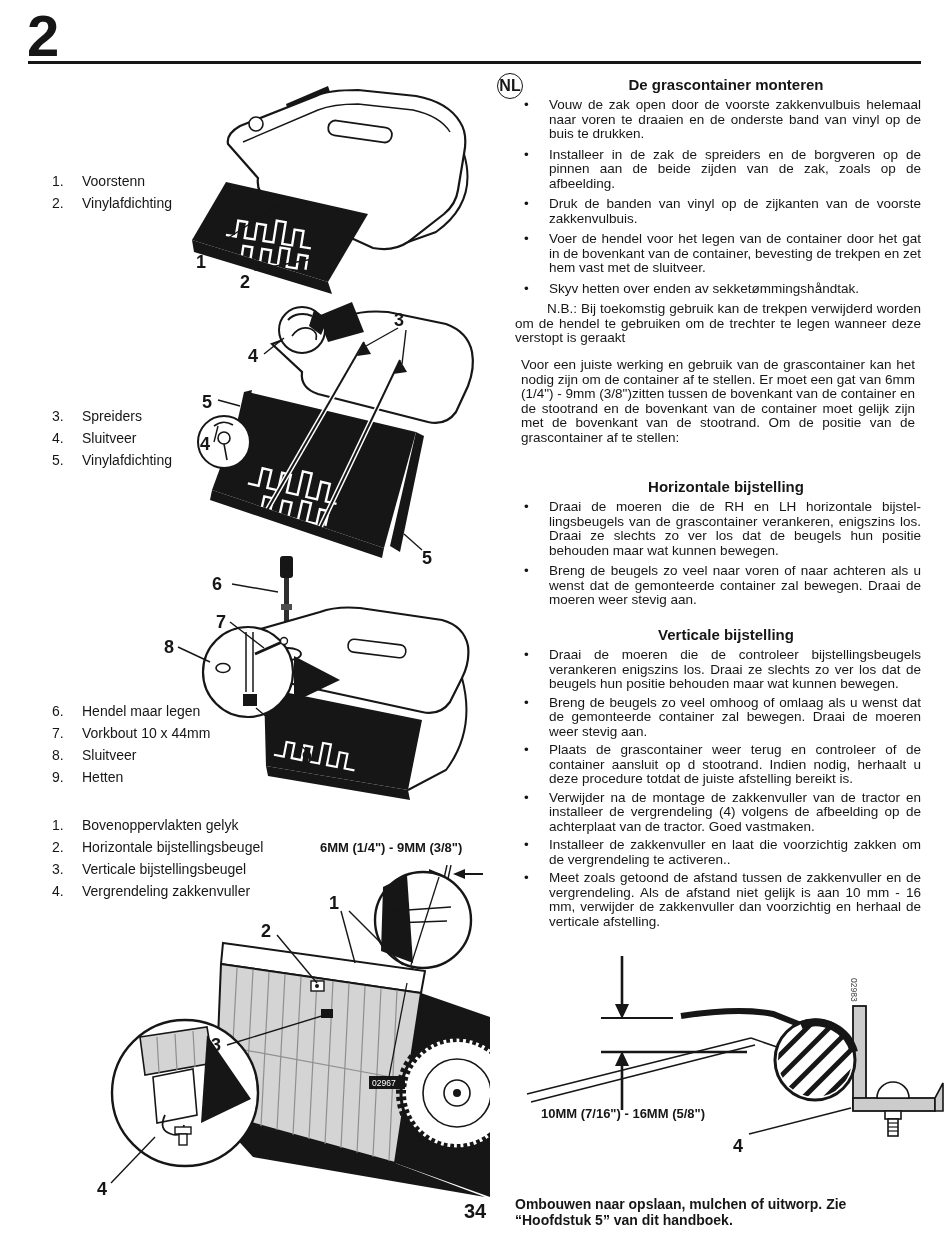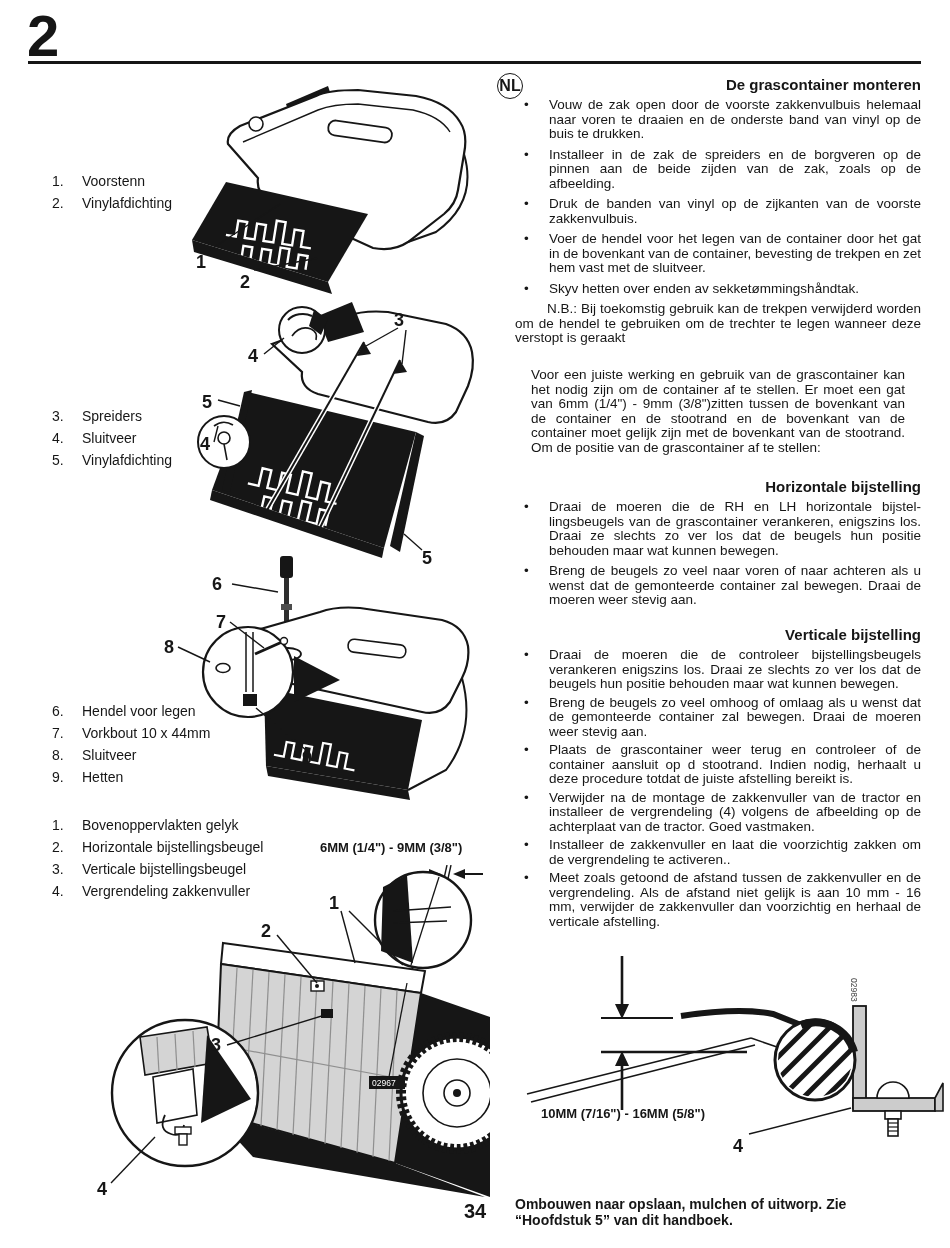--- a/index.html
+++ b/index.html
@@ -12,21 +12,21 @@
   .plist{position:absolute;font-size:14px;line-height:14px;}
   .pl-item{display:flex;margin-bottom:8px;}
   .pl-num{width:30px;flex:none;}
   #list-a{left:52px;top:174px;}
   #list-b{left:52px;top:409px;}
   #list-c{left:52px;top:704px;}
   #list-d{left:52px;top:818px;}
 
   
   .rc{position:absolute;left:515px;width:406px;font-size:13.5px;line-height:14.5px;text-align:justify;}
-  .rc h3{font-size:15px;line-height:17px;margin:0 0 5px 16px;text-align:right;}
+  .rc h3{font-size:15px;line-height:17px;margin:0 0 5px 16px;text-align:center;}
   .bullet{display:flex;margin-bottom:6px;}
   .dot{flex:none;width:34px;padding-left:9px;box-sizing:border-box;}
   .btext{flex:1;}
   .note{margin-top:6px;}
   .nb{font-weight:normal;padding-left:32px;}
   .nl-badge{position:absolute;left:-41px;top:-3px;width:24px;height:24px;border:1.7px solid #161616;
             border-radius:50%;display:flex;align-items:center;justify-content:center;
             font-size:16px;font-weight:bold;letter-spacing:0;margin-left:23px;}
   #sec-assemble{top:76px;}
   #sec-adjust{top:352px;}
@@ -76,21 +76,21 @@
       </div>
     <div class="pl-item">
         <span class="pl-num">5.</span>
         <span>Vinylafdichting</span>
       </div>
   </div>
 
   <div class="plist" id="list-c">
     <div class="pl-item">
         <span class="pl-num">6.</span>
-        <span>Hendel voor legen</span>
+        <span>Hendel maar legen</span>
       </div>
     <div class="pl-item">
         <span class="pl-num">7.</span>
         <span>Vorkbout 10 x 44mm</span>
       </div>
     <div class="pl-item">
         <span class="pl-num">8.</span>
         <span>Sluitveer</span>
       </div>
     <div class="pl-item">
@@ -307,21 +307,21 @@
         <span class="btext">Voer de hendel voor het legen van de container door het gat in de bovenkant van de container, bevesting de trekpen en zet hem vast met de sluitveer.</span>
       </div>
     <div class="bullet">
         <span class="dot">•</span>
         <span class="btext">Skyv hetten over enden av sekketømmingshåndtak.</span>
       </div>
     <p class="note" style="margin:6px 0 0 0;"><span class="nb">N.B.:</span><span> Bij toekomstig gebruik kan de trekpen verwijderd worden om de hendel te gebruiken om de trechter te legen wanneer deze verstopt is geraakt</span></p>
   </div>
 
   <div class="rc" id="sec-adjust">
-    <p style="margin:16px;">Voor een juiste werking en gebruik van de grascontainer kan het nodig zijn om de container af te stellen. Er moet een gat van 6mm (1/4") - 9mm (3/8")zitten tussen de bovenkant van de container en de stootrand en de bovenkant van de container moet gelijk zijn met de bovenkant van de stootrand. Om de positie van de grascontainer af te stellen:</p>
+    <p style="margin:6px;">Voor een juiste werking en gebruik van de grascontainer kan het nodig zijn om de container af te stellen. Er moet een gat van 6mm (1/4") - 9mm (3/8")zitten tussen de bovenkant van de container en de stootrand en de bovenkant van de container moet gelijk zijn met de bovenkant van de stootrand. Om de positie van de grascontainer af te stellen:</p>
   </div>
 
   <div class="rc" id="sec-horizontal">
     <h3>Horizontale bijstelling</h3>
     <div class="bullet">
         <span class="dot">•</span>
         <span class="btext">Draai de moeren die de RH en LH horizontale bijstel-lingsbeugels van de grascontainer verankeren, enigszins los. Draai ze slechts zo ver los dat de beugels hun positie behouden maar wat kunnen bewegen.</span>
       </div>
     <div class="bullet">
         <span class="dot">•</span>

